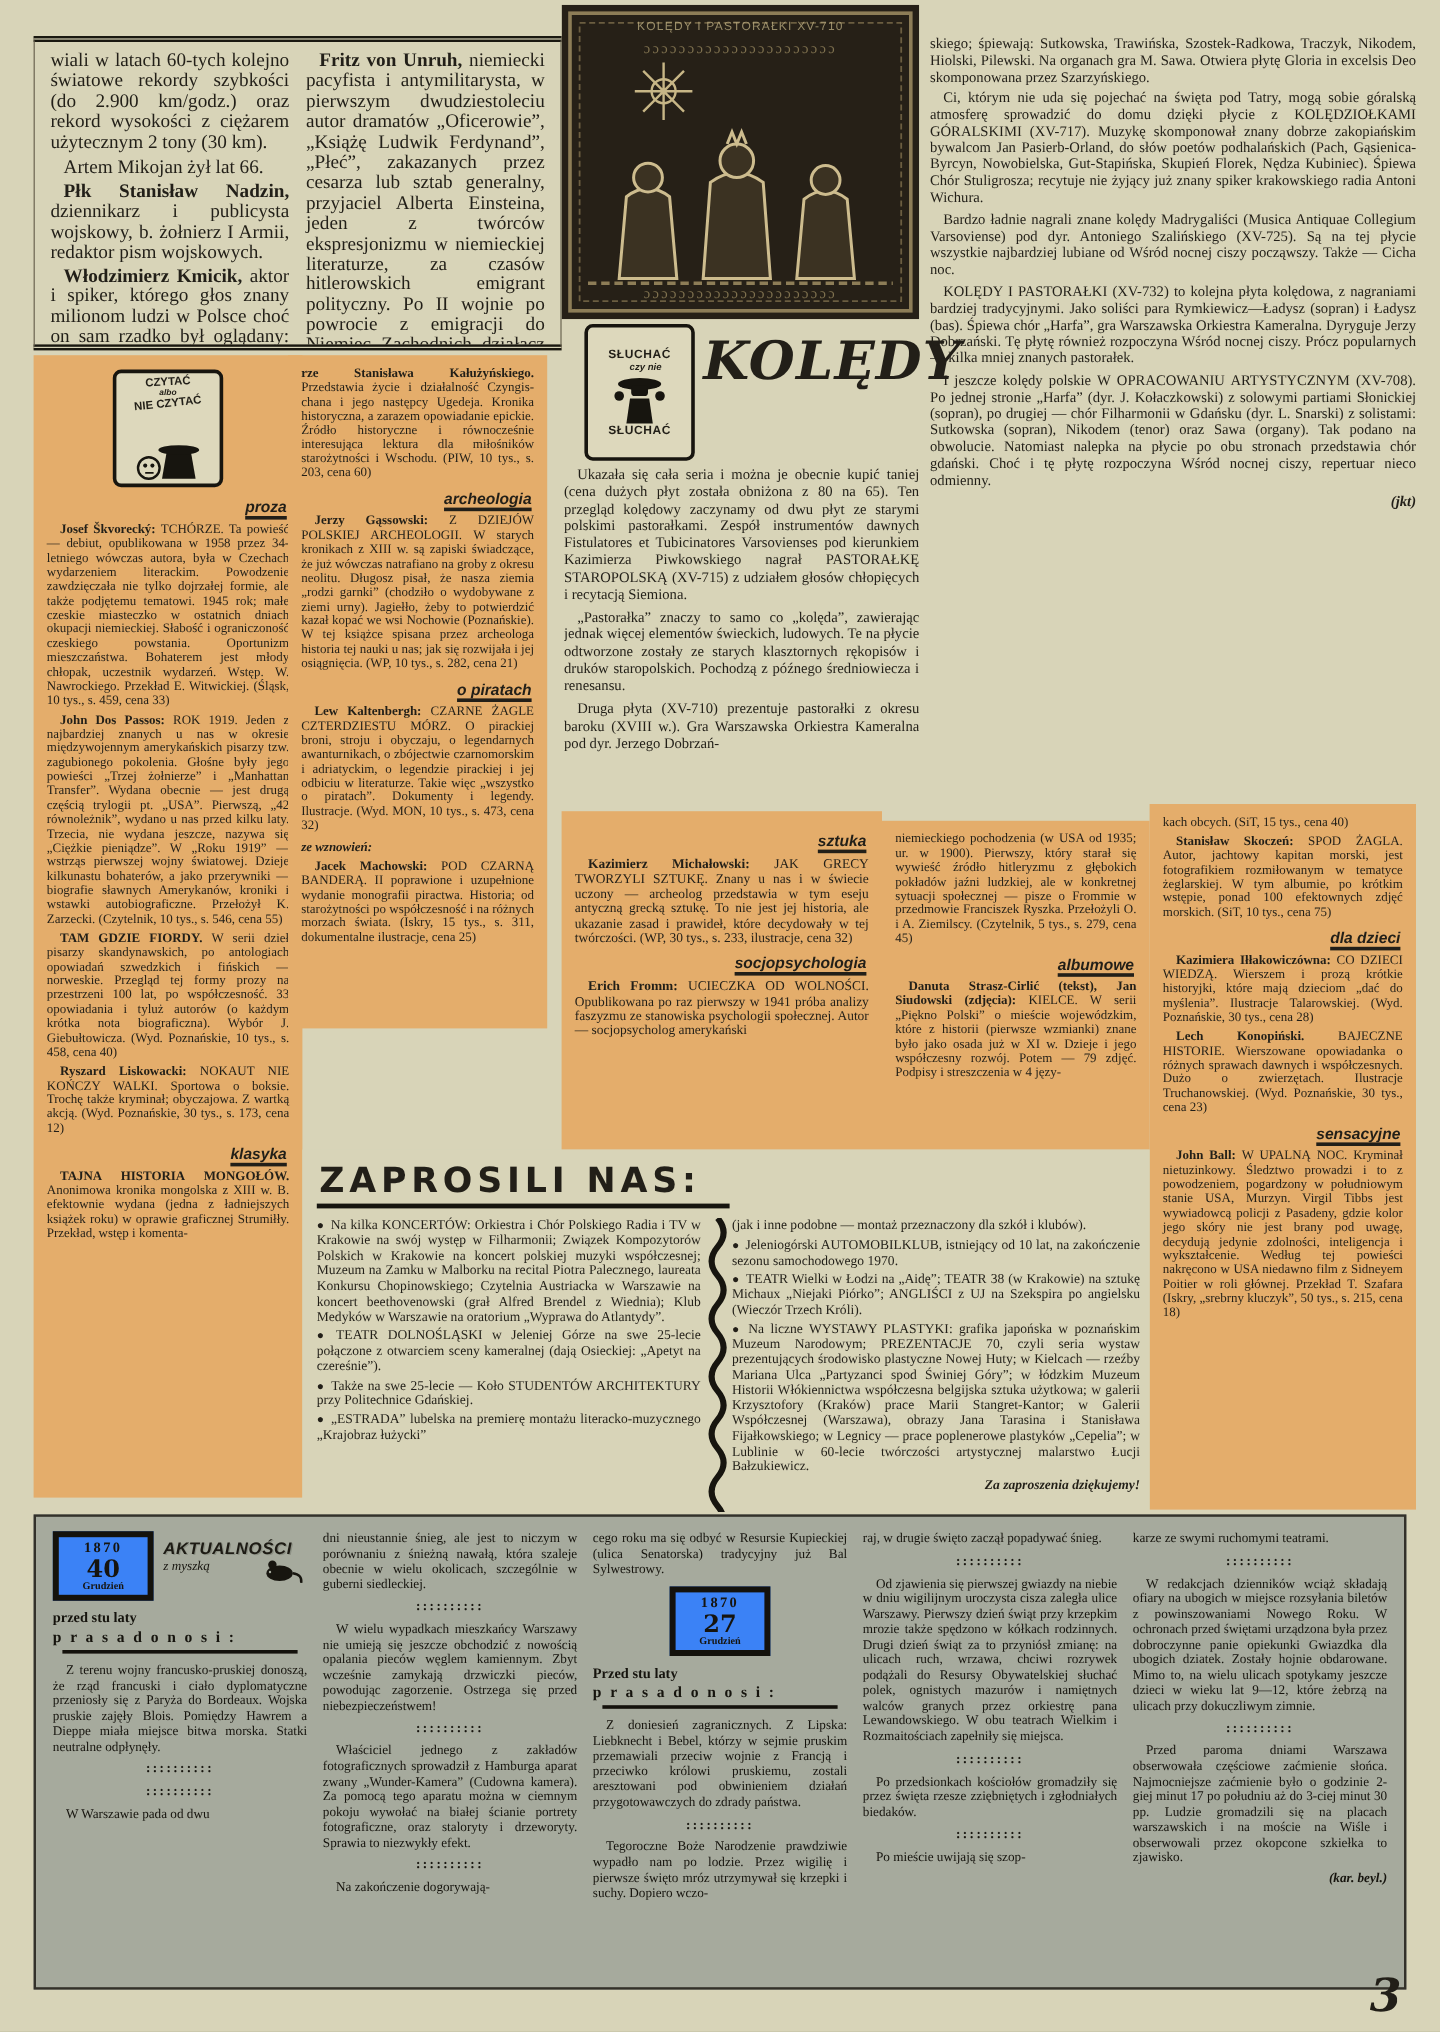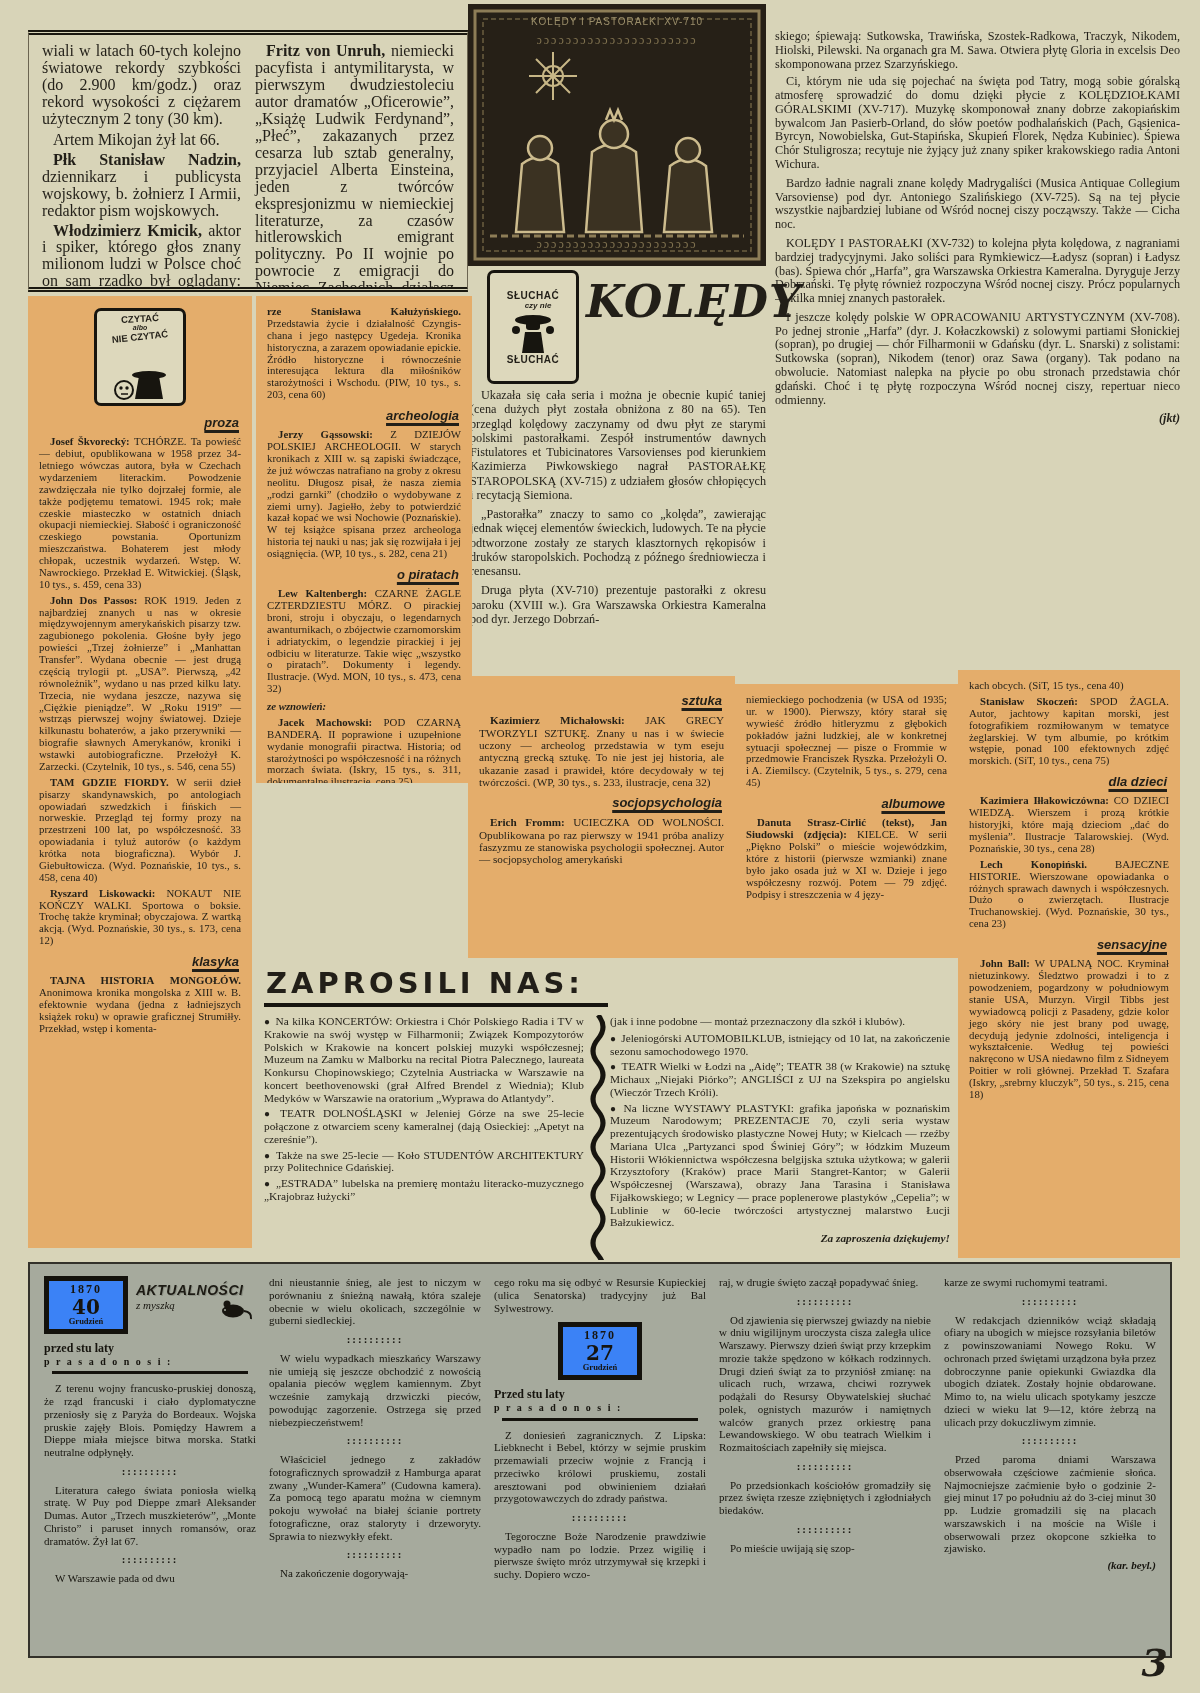--- a/index.html
+++ b/index.html
@@ -36,21 +36,21 @@
                 font-style:italic;font-weight:bold;font-size:44px;letter-spacing:1px;}
   .koledy-body{position:absolute;left:470px;top:388px;width:296px;height:288px;font-size:12.2px;
                line-height:1.17;overflow:hidden;}
   .koledy-right{position:absolute;left:775px;top:30px;width:405px;height:618px;font-size:12.2px;
                 line-height:1.13;overflow:hidden;}
   .koledy-right .b-para,.koledy-body .b-para{margin-bottom:5px;}
   
   .panel{position:absolute;background:#e4ad6b;box-sizing:border-box;padding:10px 11px;
          font-size:10.8px;line-height:1.1;overflow:hidden;}
   .p1{left:28px;top:296px;width:224px;height:952px;}
-  .p2{left:256px;top:296px;width:216px;height:487px;}
+  .p2{left:240px;top:296px;width:216px;height:561px;}
   .p3{left:468px;top:676px;width:267px;height:282px;}
   .p4{left:735px;top:684px;width:223px;height:274px;}
   .p5{left:958px;top:670px;width:222px;height:588px;}
   .p3{font-size:11.2px;}
   
   .read-box{width:92px;height:98px;background:#ddd8bc;border:3px solid #17150f;border-radius:7px;
             margin:2px auto 10px;box-sizing:border-box;text-align:center;
             font-family:"Liberation Sans",sans-serif;font-weight:bold;position:relative;padding-top:3px;}
   .read-box .r1{font-size:9.5px;transform:rotate(-3deg);}
   .read-box .r2{font-size:7px;font-style:italic;}
@@ -76,21 +76,21 @@
   .cal .y{font-size:12px;font-weight:bold;letter-spacing:2px;}
   .cal .d{font-size:20px;font-weight:bold;font-family:"DejaVu Serif",serif;line-height:1;}
   .cal .mo{font-size:8.5px;font-weight:bold;}
   .cal-c{margin:8px auto 4px;}
   .logo{position:relative;flex:1;padding-top:6px;}
   .logo .l1{font-family:"Liberation Sans",sans-serif;font-weight:bold;font-style:italic;font-size:14px;
             letter-spacing:.5px;color:#1d1b14;text-shadow:1px 1px 0 #8c9084;}
   .logo .l2{font-style:italic;font-size:11px;margin-top:1px;}
   .logo svg{position:absolute;right:2px;top:22px;}
   .g-donosi{text-align:left;font-weight:bold;margin:8px 0 2px;font-size:12px;}
-  .g-donosi .sp{letter-spacing:2px;font-size:10px;}
+  .g-donosi .sp{letter-spacing:2px;font-size:13px;}
   .g-rule{border-top:3px solid #14120c;margin:4px 8px 8px;}
   .gray .b-para{margin-bottom:4px;}
   
   .pageno{position:absolute;right:32px;bottom:8px;font-family:"DejaVu Serif",serif;font-size:38px;
           font-weight:bold;font-style:italic;}
 </style>
 </head>
 <body>
 
 <div class="page">
@@ -259,21 +259,20 @@
         </div>
       </div>
       <div class="g-donosi">
         <div>przed stu laty</div>
         <div class="sp">p r a s a   d o n o s i :</div>
       </div>
       <div class="g-rule"></div>
       <div>
           <div class="b-para">Z terenu wojny francusko-pruskiej donoszą, że rząd francuski i ciało dyplomatyczne przeniosły się z Paryża do Bordeaux. Wojska pruskie zajęły Blois. Pomiędzy Hawrem a Dieppe miała miejsce bitwa morska. Statki neutralne odpłynęły.</div>
           <div class="b-sep">::::::::::</div>
-          <div class="b-para">Literatura całego świata poniosła wielką stratę. W Puy pod Dieppe zmarł Aleksander Dumas. Autor „Trzech muszkieterów”, „Monte Christo” i paruset innych romansów, oraz dramatów. Żył lat 67.</div>
           <div class="b-sep">::::::::::</div>
           <div class="b-para">W Warszawie pada od dwu</div>
         </div>
     </div>
     <div class="g-col">
         <div class="b-cont">dni nieustannie śnieg, ale jest to niczym w porównaniu z śnieżną nawałą, która szaleje obecnie w wielu okolicach, szczególnie w guberni siedleckiej.</div>
         <div class="b-sep">::::::::::</div>
         <div class="b-para">W wielu wypadkach mieszkańcy Warszawy nie umieją się jeszcze obchodzić z nowością opalania pieców węglem kamiennym. Zbyt wcześnie zamykają drzwiczki pieców, powodując zagorzenie. Ostrzega się przed niebezpieczeństwem!</div>
         <div class="b-sep">::::::::::</div>
         <div class="b-para">Właściciel jednego z zakładów fotograficznych sprowadził z Hamburga aparat zwany „Wunder-Kamera” (Cudowna kamera). Za pomocą tego aparatu można w ciemnym pokoju wywołać na białej ścianie portrety fotograficzne, oraz staloryty i drzeworyty. Sprawia to niezwykły efekt.</div>

